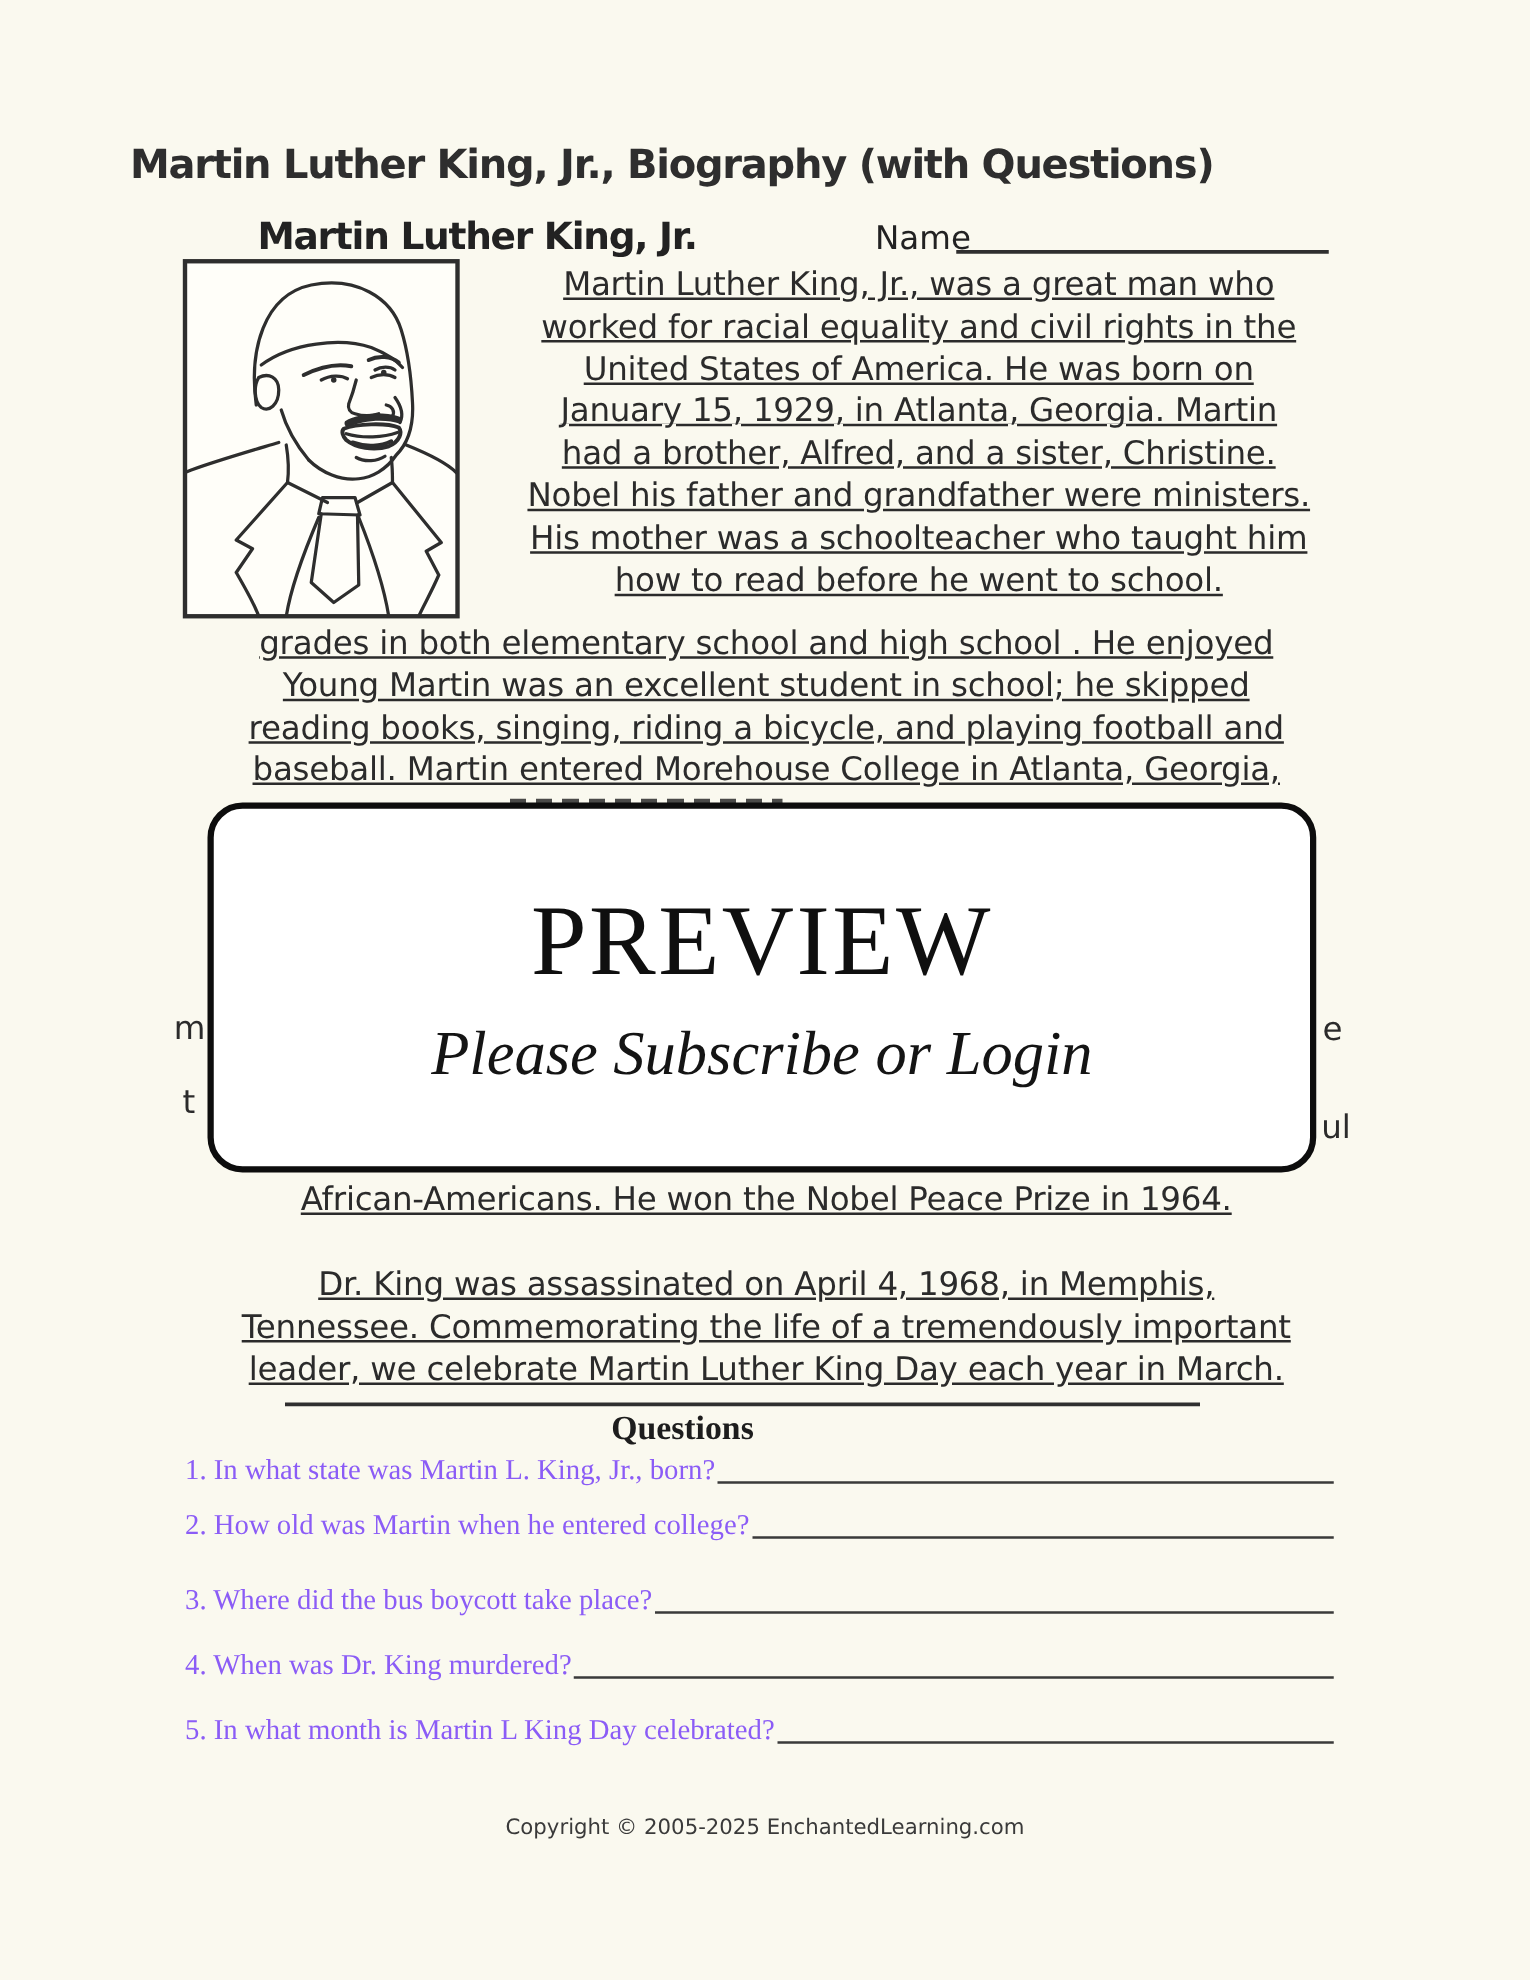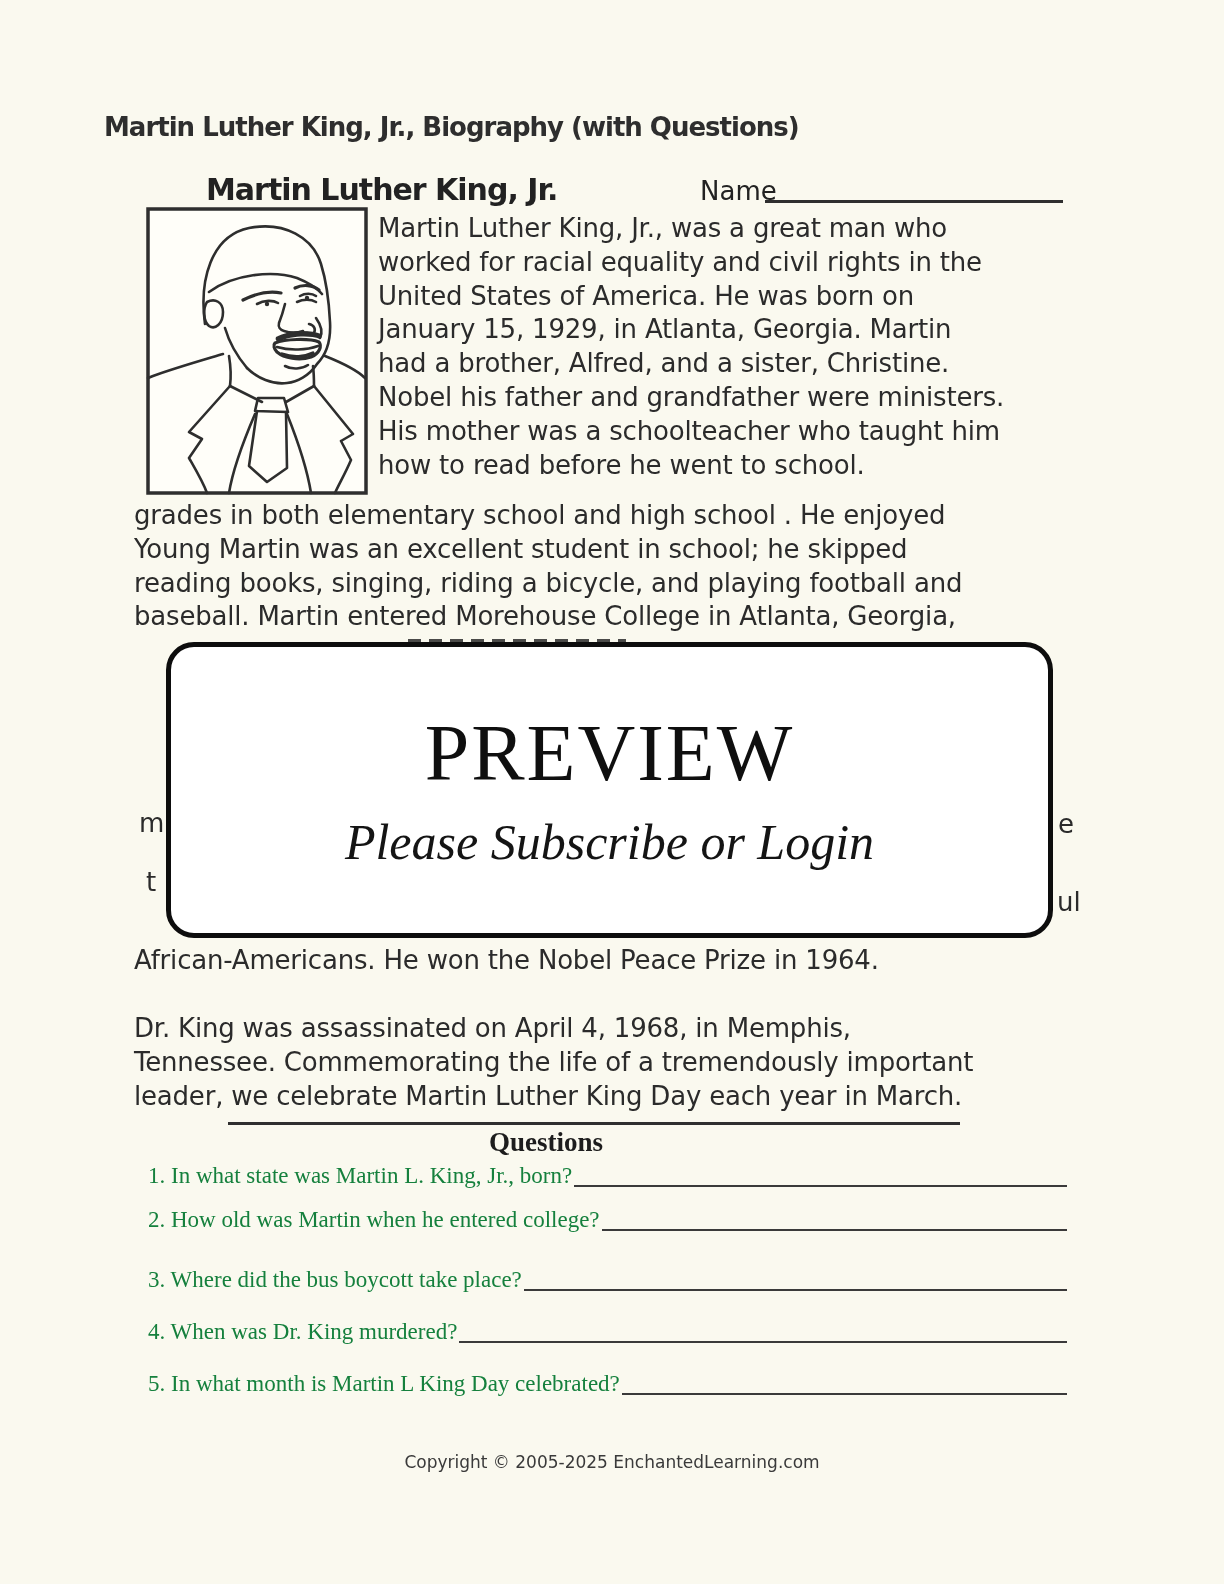--- a/index.html
+++ b/index.html
@@ -2,29 +2,29 @@
 <html style="--page_bg: #faf9ef; --ink: #2b2b2b; --overlay_bg: #ffffff; --overlay_border: #0d0d0d; --rule: #2f2f2f;"><head>
 <meta charset="utf-8">
 <style>
   :root{
     --page_bg:#faf9ef; --ink:#2b2b2b; --overlay_bg:#ffffff; --overlay_border:#0d0d0d; --rule:#2f2f2f;
   }
   *{box-sizing:border-box; margin:0; padding:0;}
   body{background:#e8e8e0; font-family:"DejaVu Sans", sans-serif;}
   .page{position:relative; width:1224px; height:1584px; background:var(--page_bg); color:var(--ink); overflow:hidden; margin:0 auto;}
 
-  .page-title{position:absolute; left:104px; top:112px; font-size:26px; font-weight:bold; letter-spacing:-1px; color:#2e2e2e;}
+  .page-title{position:absolute; left:104px; top:112px; font-size:32px; font-weight:bold; letter-spacing:-1px; color:#2e2e2e;}
 
   .ws-heading{position:absolute; left:206px; top:172px; font-size:30px; font-weight:bold; letter-spacing:-1px; color:#222;}
   .name-label{position:absolute; left:700px; top:176px; font-size:26px; color:#222;}
   .name-blank{position:absolute; left:765px; top:176px; width:298px; height:27px; border-bottom:3px solid #2f2f2f;}
 
   .portrait{position:absolute; left:145px; top:206px; width:224px; height:290px;}
 
-  .para{position:absolute; font-size:26px; line-height:33.8px; letter-spacing:-0.2px; color:#2b2b2b;}
+  .para{position:absolute; text-align:center; font-size:26px; line-height:33.8px; letter-spacing:-0.2px; color:#2b2b2b;text-decoration:underline;}
   .para1{left:378px; top:212px; width:714px;}
   .para2{left:134px; top:499px; width:958px;}
   .para3{left:134px; top:944px; width:958px;}
   .para4{left:134px; top:1012px; width:958px;}
 
   .peek-tops{position:absolute; left:408px; top:639px; width:218px; height:6px;
     background:repeating-linear-gradient(90deg, #2b2b2b 0 13px, transparent 13px 21px); opacity:.85;}
 
   .overlay{position:absolute; left:166px; top:642px; width:887px; height:296px; background:var(--overlay_bg);
     border:5px solid var(--overlay_border); border-radius:28px; display:flex; flex-direction:column;
@@ -36,21 +36,21 @@
   .frag-m{left:139px; top:808px;}
   .frag-t{left:146px; top:867px;}
   .frag-e{left:1058px; top:809px;}
   .frag-ul{left:1057px; top:867px;margin-top:20px;}
 
   .q-rule{position:absolute; left:228px; top:1122px; width:732px; height:3px; background:var(--rule);}
   .q-heading{position:absolute; left:146px; top:1127px; width:800px; text-align:center;
     font-family:"Liberation Serif", serif; font-size:27px; font-weight:bold; color:#1d1d1d;}
 
   .q-row{position:absolute; left:148px; width:919px; height:30px; display:flex; align-items:flex-end;
-    font-family:"Liberation Serif", serif; font-size:23px; color:#15803d;}
+    font-family:"Liberation Serif", serif; font-size:23px; color:#8b5cf6;}
   .q-row .q-text{white-space:nowrap; line-height:28px;}
   .q-row .answer-blank{flex:1; border-bottom:2.5px solid #3a3a3a; margin-bottom:3px; margin-left:2px;}
   .q1{top:1160px;} .q2{top:1204px;text-align:center;} .q3{top:1264px;} .q4{top:1316px;} .q5{top:1368px;}
 
   .credit{position:absolute; left:148px; top:1404px; width:800px; text-align:center; font-size:20px; color:#2e2e2e;}
   .footer{position:absolute; left:0; top:1452px; width:1224px; text-align:center; font-size:17px; color:#3a3a3a;}
 
   svg .ln{fill:none; stroke:#2e2e2e; stroke-width:2.6; stroke-linecap:round; stroke-linejoin:round;}
   svg .thick{stroke-width:3.2;}
 </style>

